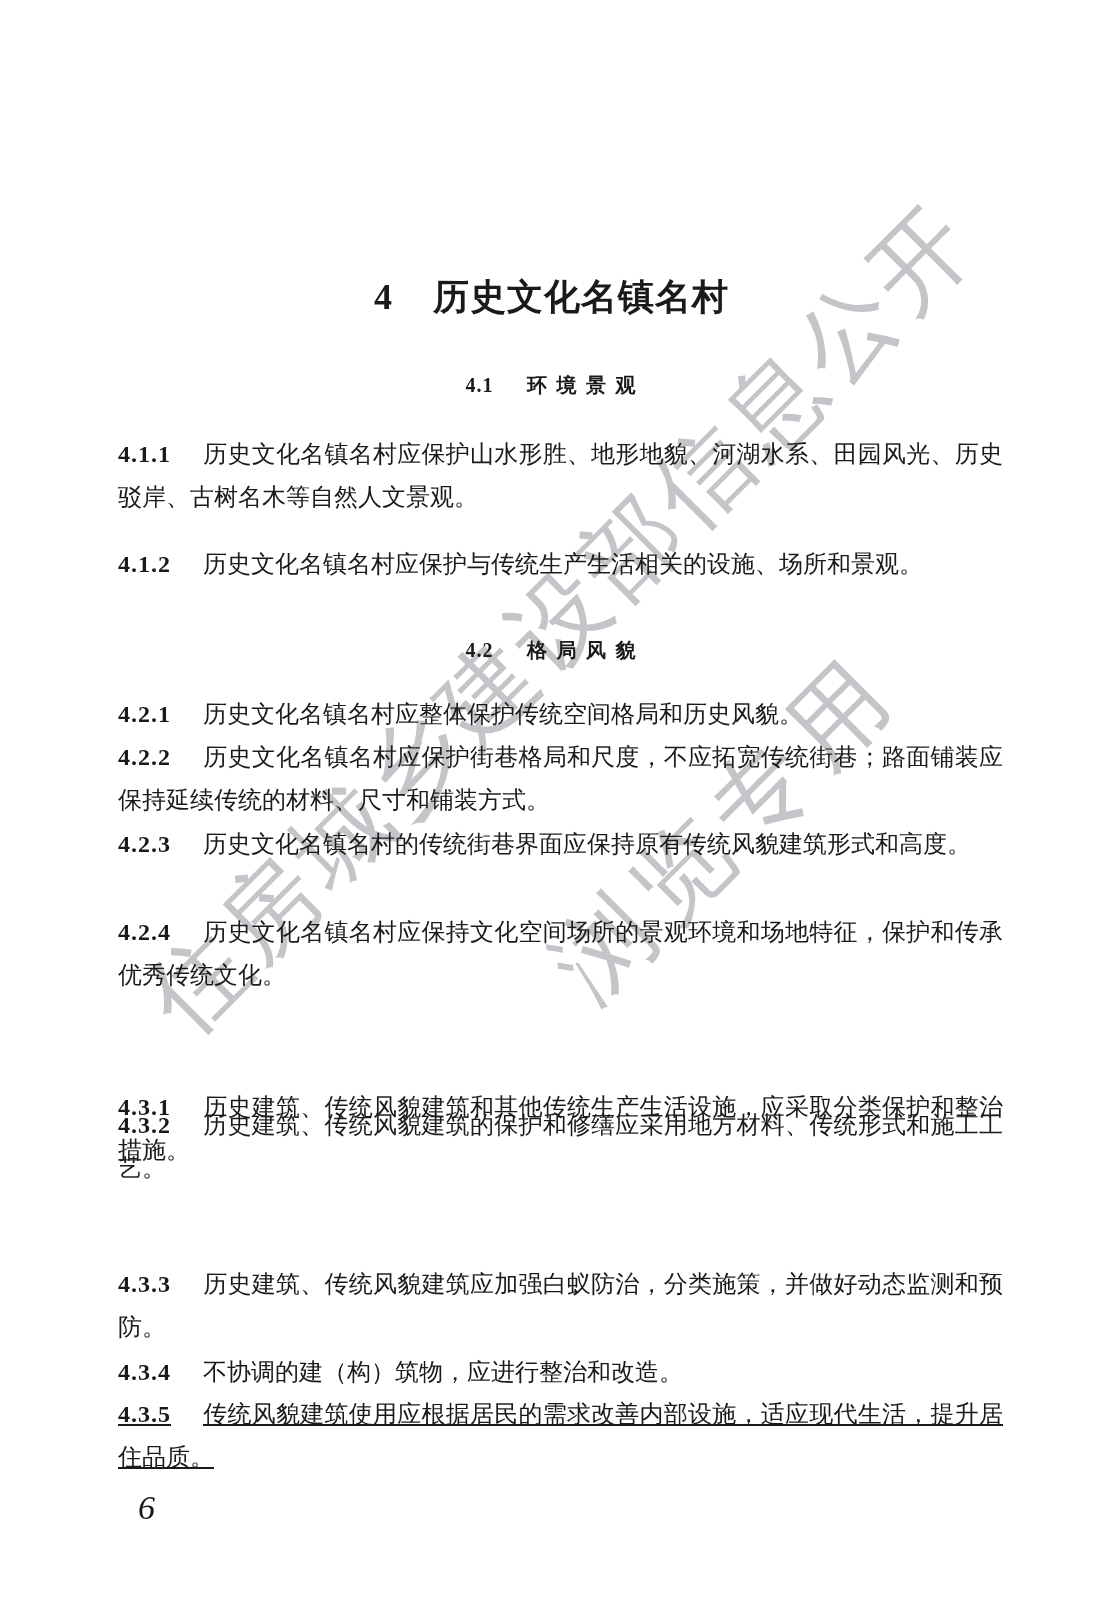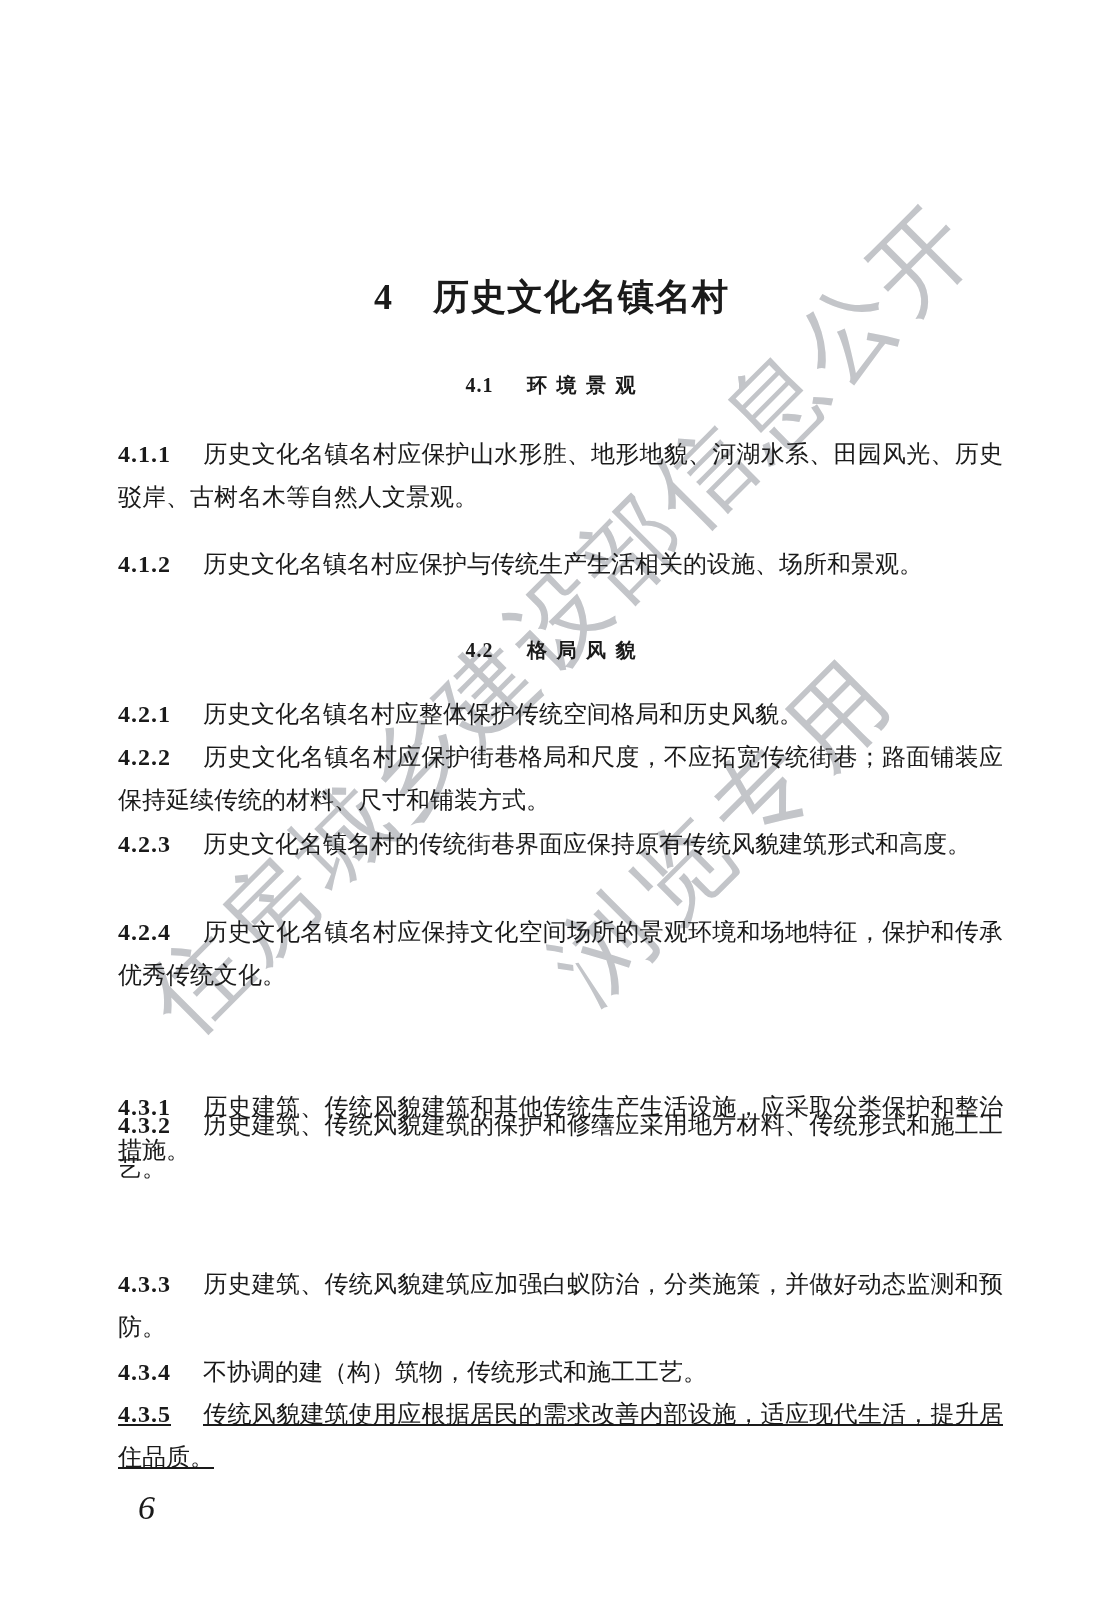--- a/index.html
+++ b/index.html
@@ -122,21 +122,21 @@
     <p class="para p431">
       <span class="p-num">4.3.1</span><span>历史建筑、传统风貌建筑和其他传统生产生活设施，应采取分类保护和整治措施。</span>
     </p>
     <p class="para p432">
       <span class="p-num">4.3.2</span><span>历史建筑、传统风貌建筑的保护和修缮应采用地方材料、传统形式和施工工艺。</span>
     </p>
     <p class="para p433">
       <span class="p-num">4.3.3</span><span>历史建筑、传统风貌建筑应加强白蚁防治，分类施策，并做好动态监测和预防。</span>
     </p>
     <p class="para p434">
-      <span class="p-num">4.3.4</span><span>不协调的建（构）筑物，传统形式和施工工艺。</span>
+      <span class="p-num">4.3.4</span><span>不协调的建（构）筑物，应进行整治和改造。</span>
     </p>
     <p class="para p435">
       <span class="p-num">4.3.5</span><span>传统风貌建筑使用应根据居民的需求改善内部设施，适应现代生活，提升居住品质。</span>
     </p>
 
     <div class="pageno">6</div>
 
   </div>
 </div>
 

